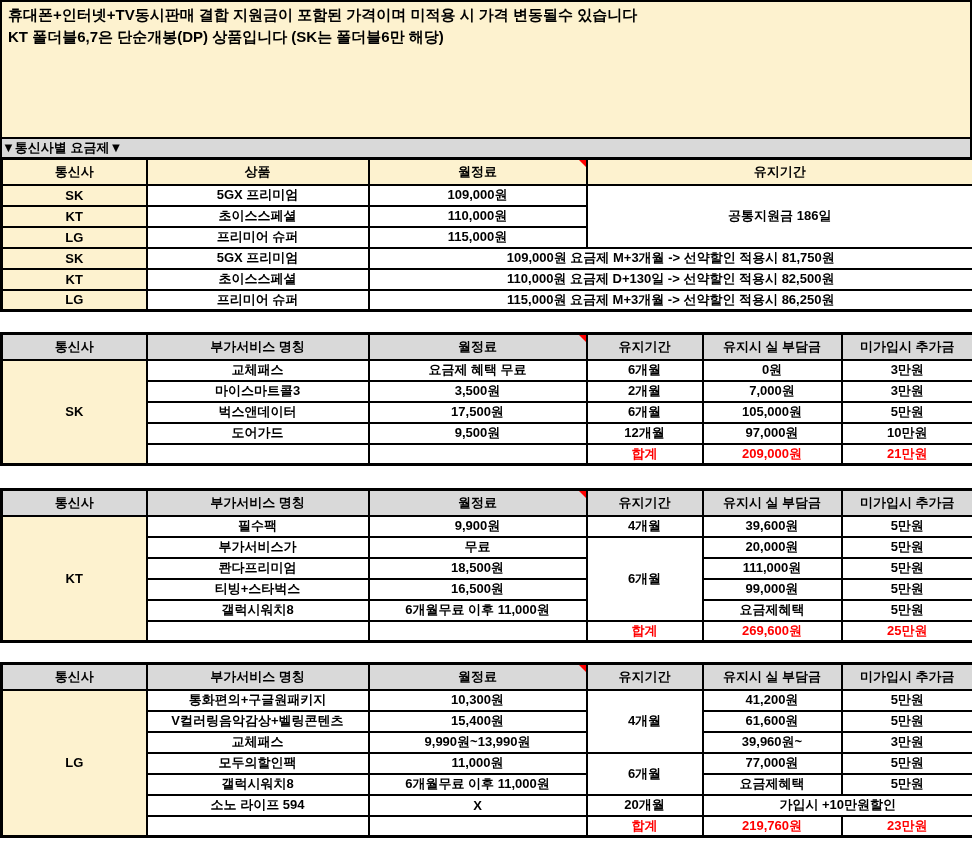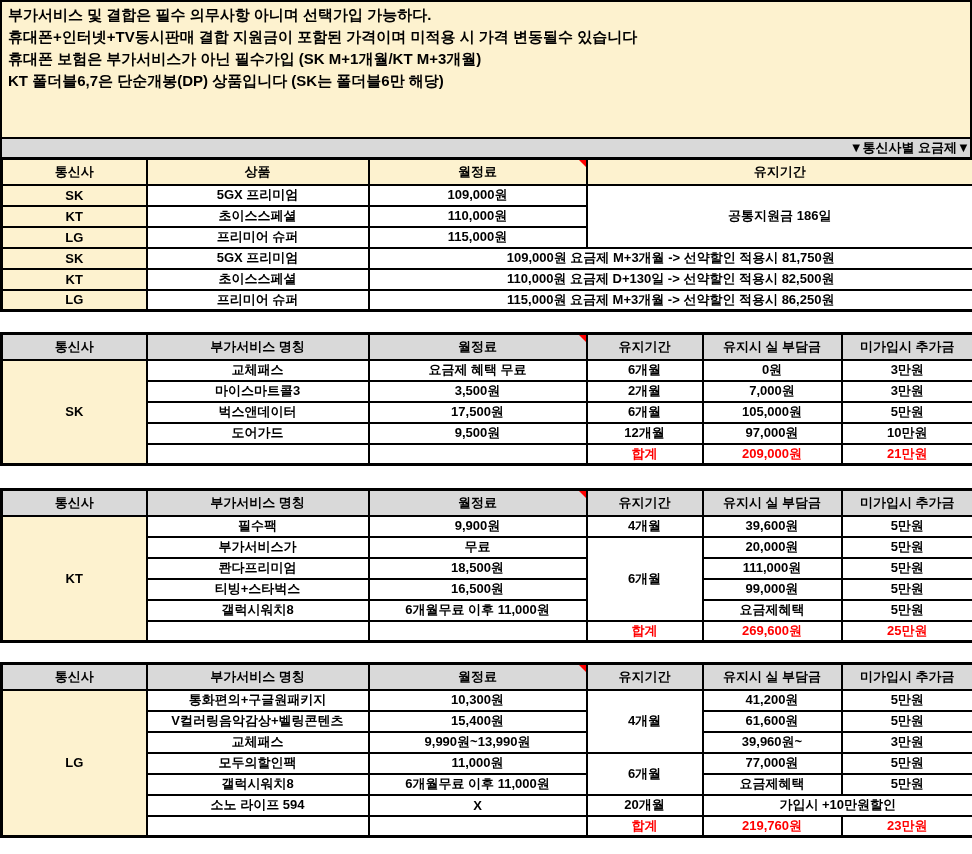--- a/index.html
+++ b/index.html
@@ -20,21 +20,21 @@
     padding: 2px 6px 0 6px;
   }
   .notice .line { height: 22px; line-height: 22px; font-size: 15px; white-space: nowrap; }
   .notice .title { text-align: center; }
 
   
   .banner {
     width: 972px; height: 18px;
     background: #D9D9D9;
     border-left: 2px solid #000; border-right: 2px solid #000;
-    text-align: right; font-size: 13px; line-height: 18px;
+    text-align: left; font-size: 13px; line-height: 18px;
   }
 
   
   table {
     border-collapse: collapse; table-layout: fixed;
     width: 972px; font-size: 13px; font-weight: 700;
   }
   table.t { border: 3px solid #000; }
   td, th {
     border: 2px solid #000;
@@ -55,23 +55,21 @@
     border-left: 7px solid transparent;
   }
   .gap20 { height: 20px; } .gap22 { height: 22px; } .gap19 { height: 19px; }
 </style>
 </head>
 <body>
 
 <div class="page">
 
   <div class="notice">
-    <div class="line">부가서비스 및 결합은 필수 의무사항 아니며 선택가입 가능하다.</div>
     <div class="line">휴대폰+인터넷+TV동시판매 결합 지원금이 포함된 가격이며 미적용 시 가격 변동될수 있습니다</div>
-    <div class="line">휴대폰 보험은 부가서비스가 아닌 필수가입 (SK M+1개월/KT M+3개월)</div>
     <div class="line">KT 폴더블6,7은 단순개봉(DP) 상품입니다 (SK는 폴더블6만 해당)</div>
   </div>
 
   <div class="banner">▼통신사별 요금제▼</div>
 
   <table class="t">
     <colgroup>
         <col style="width:145px">
         <col style="width:222px">
         <col style="width:218px">

